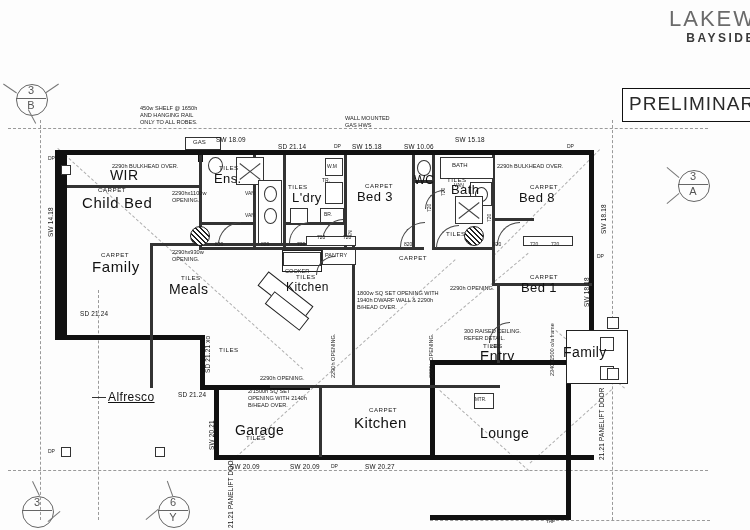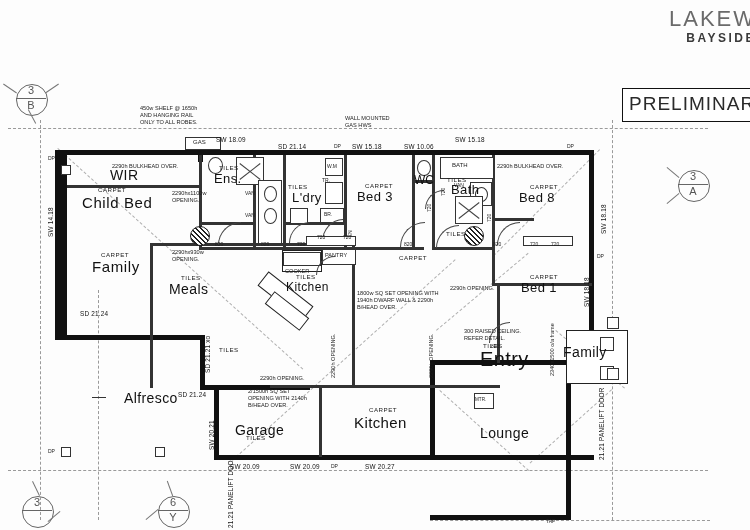--- a/index.html
+++ b/index.html
@@ -282,28 +282,28 @@
   <div class="fin" style="left:296px;top:273px;">TILES</div>
 
   <div class="fin" style="left:399px;top:254px;">CARPET</div>
 
   <div class="room rm-md" style="left:235px;top:422px;font-size:14px;">Garage</div>
   <div class="fin" style="left:246px;top:434px;">TILES</div>
 
   <div class="room rm-md" style="left:354px;top:414px;font-size:15px;">Kitchen</div>
   <div class="fin" style="left:369px;top:406px;">CARPET</div>
 
-  <div class="room rm-md" style="left:480px;top:348px;font-size:20px;">Entry</div>
+  <div class="room rm-md" style="left:480px;top:348px;font-size:14px;">Entry</div>
   <div class="fin" style="left:483px;top:342px;">TILES</div>
 
   <div class="room rm-md" style="left:563px;top:344px;font-size:14px;">Family</div>
 
   <div class="room rm-md" style="left:480px;top:425px;font-size:14px;">Lounge</div>
 
-  <div class="room rm-md" style="left:124px;top:390px;font-size:14px;">Alfresco</div>
+  <div class="room rm-md" style="left:108px;top:390px;font-size:12px;text-decoration:underline;">Alfresco</div>
   <div class="abs" style="left:92px;top:397px;width:14px;height:0;border-top:1px solid #333;"></div>
 
   <div class="note" style="left:140px;top:105px;">450w SHELF @ 1650h<br>AND HANGING RAIL<br>ONLY TO ALL ROBES.</div>
   <div class="note" style="left:345px;top:115px;">WALL MOUNTED<br>GAS HWS</div>
   <div class="note" style="left:112px;top:163px;">2290h BULKHEAD OVER.</div>
   <div class="note" style="left:172px;top:190px;">2290hx1100w<br>OPENING.</div>
   <div class="note" style="left:172px;top:249px;">2290hx930w<br>OPENING.</div>
   <div class="note" style="left:497px;top:163px;">2290h BULKHEAD OVER.</div>
   <div class="note" style="left:357px;top:290px;">1800w SQ SET OPENING WITH<br>1940h DWARF WALL &amp; 2290h<br>B/HEAD OVER.</div>
   <div class="note" style="left:450px;top:285px;">2290h OPENING.</div>

